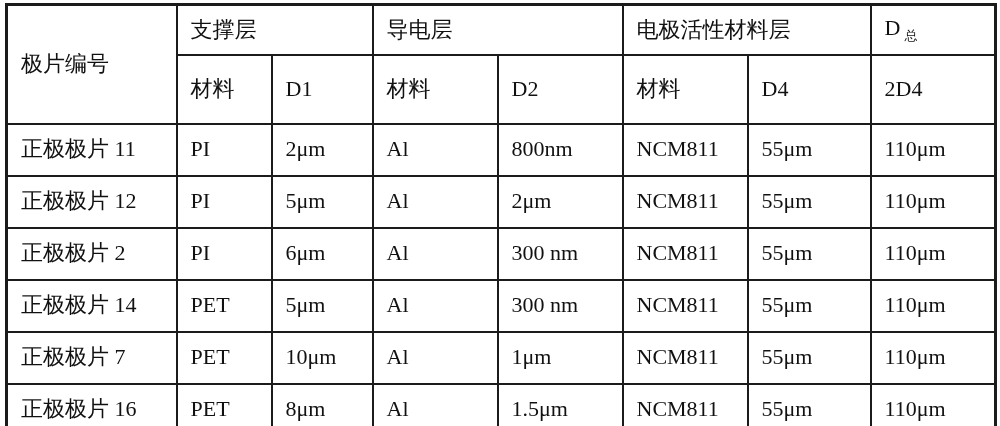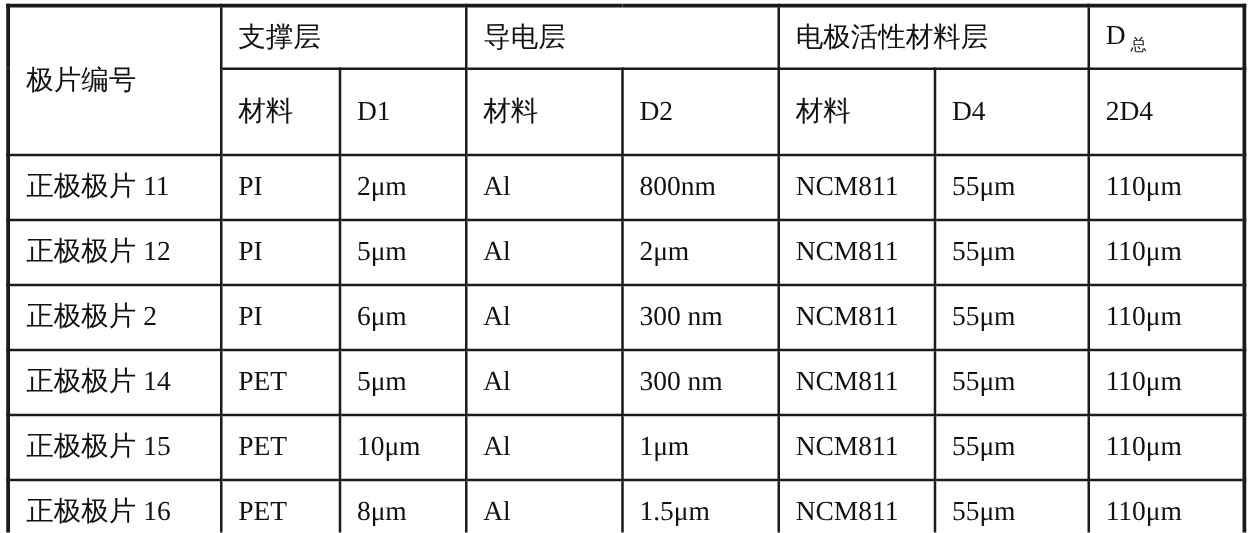--- a/index.html
+++ b/index.html
@@ -115,21 +115,21 @@
         <td>正极极片 14</td>
         <td>PET</td>
         <td>5μm</td>
         <td>Al</td>
         <td>300 nm</td>
         <td>NCM811</td>
         <td>55μm</td>
         <td>110μm</td>
       </tr>
       <tr class="drow">
-        <td>正极极片 15</td>
+        <td>正极极片 7</td>
         <td>PET</td>
         <td>10μm</td>
         <td>Al</td>
         <td>1μm</td>
         <td>NCM811</td>
         <td>55μm</td>
         <td>110μm</td>
       </tr>
       <tr class="drow">
         <td>正极极片 16</td>

